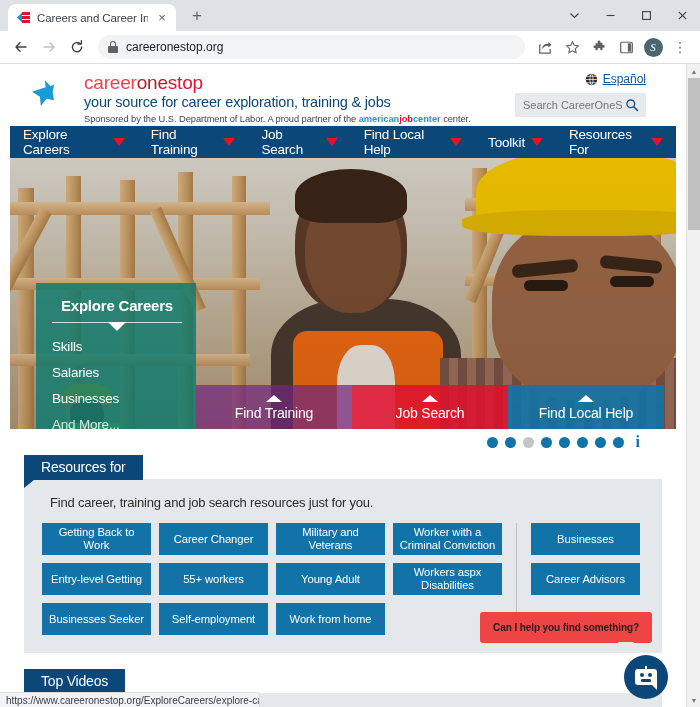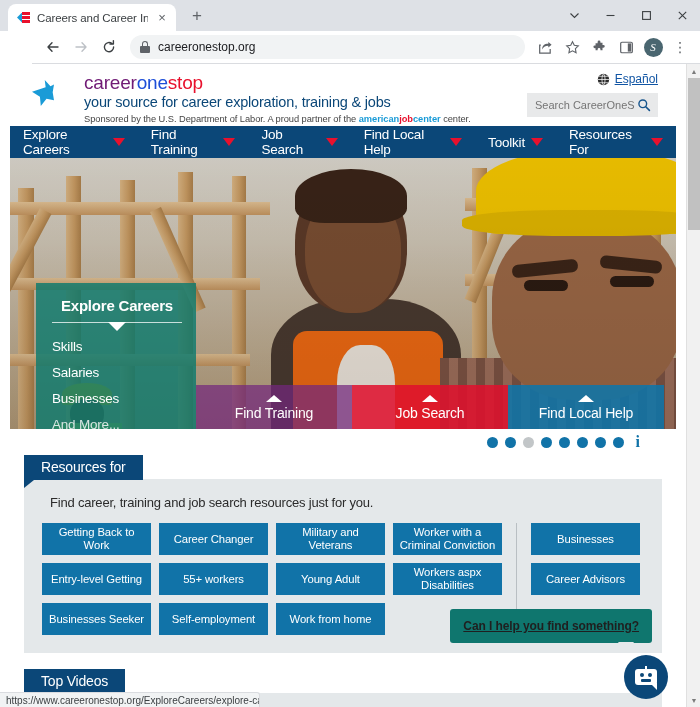--- a/index.html
+++ b/index.html
@@ -44,21 +44,21 @@
     font-size: 17px; color: #5f6368; font-weight: 300;
   }
   .win-controls {
     position: absolute; right: 0; top: 0; height: 31px; display: flex; align-items: center;
   }
   .win-btn { width: 36px; height: 31px; display:flex; align-items:center; justify-content:center; color:#3c4043; }
   .win-btn svg { display:block; }
 
   .toolbar {
     height: 33px; background: #ffffff; display: flex; align-items: center;
-    padding: 0 8px; gap: 2px; border-bottom: 1px solid #dadce0; margin-left: 32px;
+    padding: 0 8px; gap: 2px; border-bottom: 1px solid #dadce0;
   }
   .nav-btn {
     width: 26px; height: 26px; display:flex; align-items:center; justify-content:center;
     color:#5f6368; border-radius: 50%;
   }
   .nav-btn.disabled { color: #bdc1c6; }
   .omnibox {
     flex: 1; height: 24px; background: #f1f3f4; border-radius: 12px;
     display: flex; align-items: center; padding: 0 10px; gap: 8px; margin: 0 6px;
   }
@@ -106,30 +106,30 @@
   }
   .logo-stripes { position:absolute; left:16px; top:4px; width:30px; height:34px; }
   .logo-stripe {
     height: 6px; background: #e8112d; margin-bottom: 4px; border-radius: 0 3px 3px 0;
   }
   .logo-stripe.s1 { width: 30px; }
   .logo-stripe.s2 { width: 29px; }
   .logo-stripe.s3 { width: 27px; }
   .logo-text { padding-top: 1px; }
   .brand { font-size: 19px; line-height: 1.05; font-weight: normal; letter-spacing:-0.2px; }
-  .brand .career { color: #701a75; }
-  .brand .one { color: #1d4ed8; }
+  .brand .career { color: #ef4444; }
+  .brand .one { color: #b91c1c; }
   .brand .stop { color: #e8112d; }
   .tagline { font-size: 14.5px; color: #0b4778; line-height: 1.2; margin-top: 1px; letter-spacing:-0.2px;}
   .sponsor { font-size: 9.3px; color: #444; margin-top: 3px; letter-spacing: -0.05px;}
   .sponsor .ajc-a { color: #1a9bd7; font-weight: bold; }
   .sponsor .ajc-b { color: #e8112d; font-weight: bold; }
   .sponsor .ajc-c { color: #1a9bd7; font-weight: bold; }
 
-  .header-right { position: absolute; right: 28px; top: 8px; text-align: right; }
+  .header-right { position: absolute; right: 40px; top: 8px; text-align: right; }
   .lang-row { display: flex; align-items: center; justify-content: flex-end; gap: 5px; }
   .globe-icon { width: 13px; height: 13px; }
   .lang-link { font-size: 12px; color: #1155a4; text-decoration: underline; }
   .searchbox {
     margin-top: 7px; background: #e8e9ea; width: 131px; height: 24px;
     display: flex; align-items: center; justify-content: space-between; padding: 0 7px 0 8px;
   }
   .searchbox input {
     border: none; background: transparent; font-size: 11px; color: #3a3a3a;
     font-family: "Liberation Sans", sans-serif; width: 100px; outline: none;
@@ -248,23 +248,23 @@
     display: flex; align-items: center; justify-content: center; text-align: center;
     line-height: 1.15; padding: 0 4px; letter-spacing: -0.1px;
   }
 
   
   .videos { margin-top: 16px; }
   .vid-panel { background: #e4e8ea; height: 40px; position: relative; }
 
   
   .chat-bubble {
-    position: absolute; right: 34px; bottom: 64px; background: #0f766e;
-    padding: 10px 13px; border-radius: 3px; font-size: 12px; color: #1f1f1f;
-    font-weight: bold; letter-spacing: -0.1px; white-space: nowrap; text-decoration: underline;
+    position: absolute; right: 34px; bottom: 64px; background: #ef4444;
+    padding: 10px 13px; border-radius: 3px; font-size: 10px; color: #1f1f1f;
+    font-weight: bold; letter-spacing: -0.1px; white-space: nowrap;
   }
   .chat-bubble::after {
     content:""; position:absolute; right: 18px; bottom: -10px;
     width:0;height:0;border-left:8px solid transparent;border-right:8px solid transparent;
     border-top:11px solid #e4e8ea;
   }
   .chat-fab {
     position: absolute; right: 18px; bottom: 8px; width: 44px; height: 44px;
     border-radius: 50%; background: #0b4778; display:flex; align-items:center; justify-content:center;
   }

